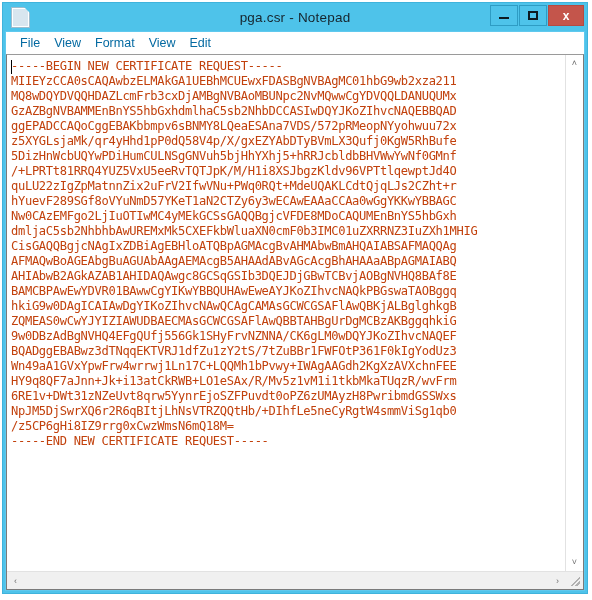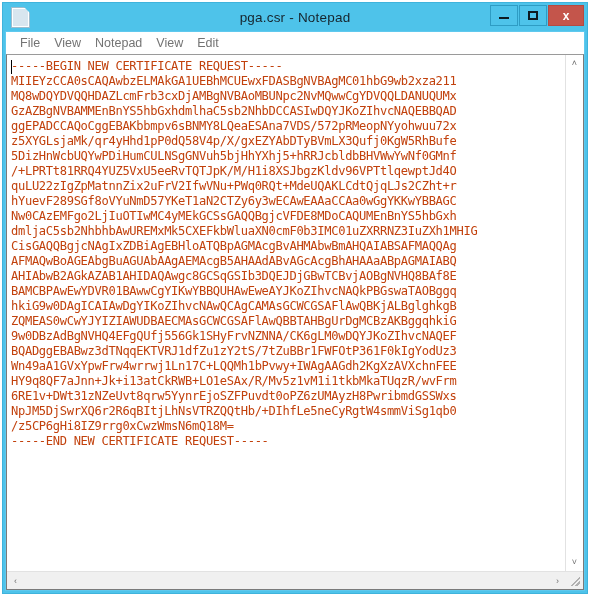--- a/index.html
+++ b/index.html
@@ -124,21 +124,21 @@
   #menubar {
     flex: 0 0 22px;
     background: #ffffff;
     display: flex;
     align-items: center;
     padding-left: 7px;
     border-bottom: 0;
   }
   .menu-item {
     font-size: 12.5px;
-    color: #737373;
+    color: #0369a1;
     padding: 2px 7px 3px 7px;
     font-family: "Liberation Sans", sans-serif;
     user-select: none;
     cursor: default;
   }
 
   
   #editor-wrap {
     flex: 1 1 auto;
     display: flex;
@@ -262,21 +262,21 @@
         <span>x</span>
       </div>
     </div>
   </div>
 
   <div id="client">
 
     <div id="menubar">
       <div class="menu-item">File</div>
       <div class="menu-item">View</div>
-      <div class="menu-item">Notepad</div>
+      <div class="menu-item">Format</div>
       <div class="menu-item">View</div>
       <div class="menu-item">Edit</div>
     </div>
 
     <div id="editor-wrap">
 
       <div id="editor-row">
         <div id="text-area">
           <div id="caret"></div>
           <pre id="cert-text">-----BEGIN NEW CERTIFICATE REQUEST-----

